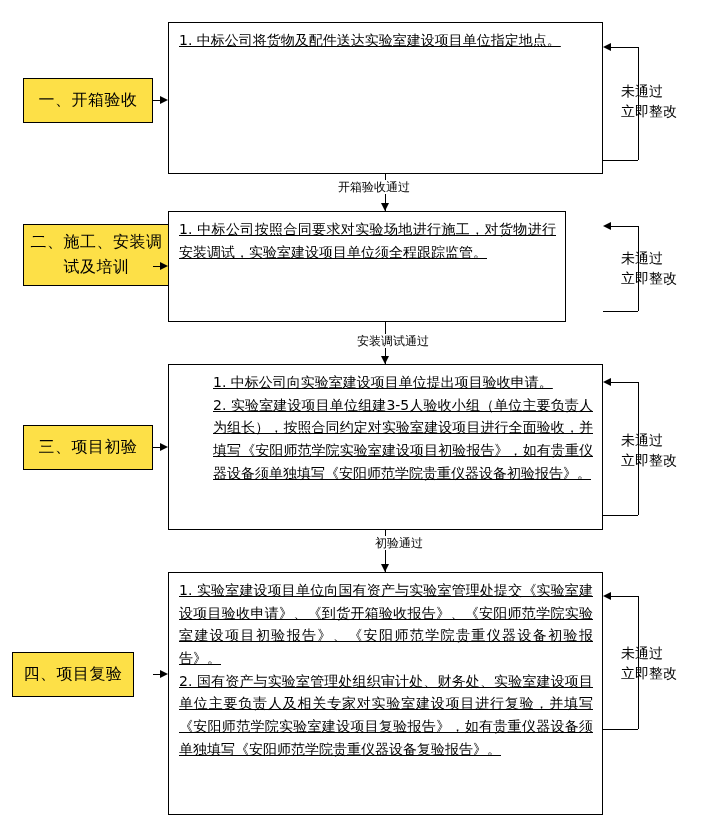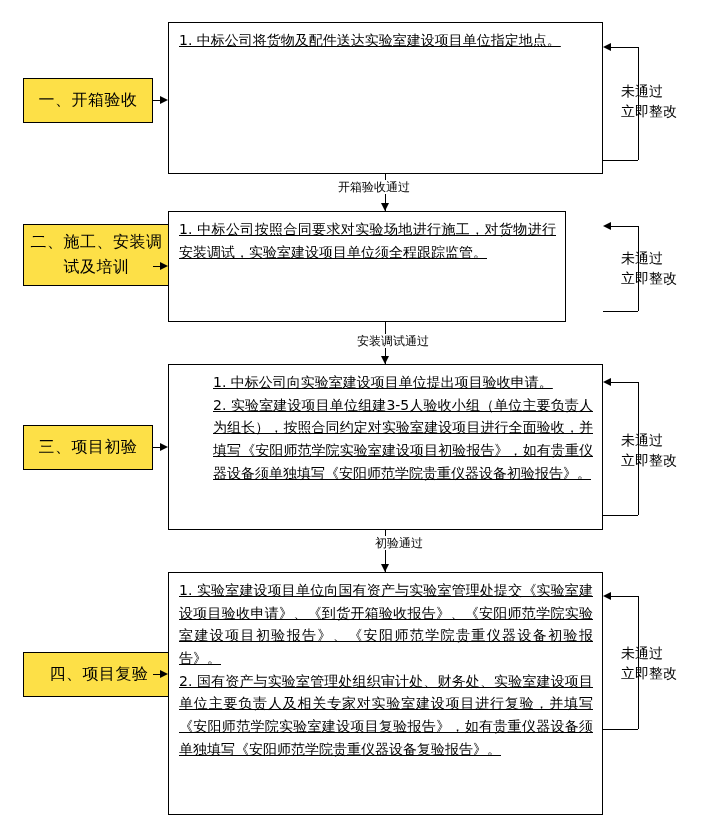--- a/index.html
+++ b/index.html
@@ -176,21 +176,21 @@
     <div>未通过</div>
     <div>立即整改</div>
   </div>
 
   <div class="v-line" style="left:385px; top:530px; height:42px;"></div>
   <div class="arrow-down" style="left:380.5px; top:564px;"></div>
   <div class="pass-label" style="left:350px; top:536px;margin-left:22px;">
     <span>初验通过</span>
   </div>
 
-  <div class="stage-label" style="left:23px; top:652px; width:152px; height:45px;justify-content:center;">
+  <div class="stage-label" style="left:12px; top:652px; width:122px; height:45px;justify-content:center;">
     <span>四、项目复验</span>
   </div>
 
   <div class="stage-body" style="left:168px; top:572px; width:435px; height:243px;">
     <p>1. 实验室建设项目单位向国有资产与实验室管理处提交《实验室建设项目验收申请》、《到货开箱验收报告》、《安阳师范学院实验室建设项目初验报告》、《安阳师范学院贵重仪器设备初验报告》。</p>
     <p>2. 国有资产与实验室管理处组织审计处、财务处、实验室建设项目单位主要负责人及相关专家对实验室建设项目进行复验，并填写《安阳师范学院实验室建设项目复验报告》，如有贵重仪器设备须单独填写《安阳师范学院贵重仪器设备复验报告》。</p>
   </div>
 
   <div class="h-line" style="left:153px; top:674px; width:7px;"></div>
   <div class="arrow-right" style="left:160px; top:669.5px;"></div>

